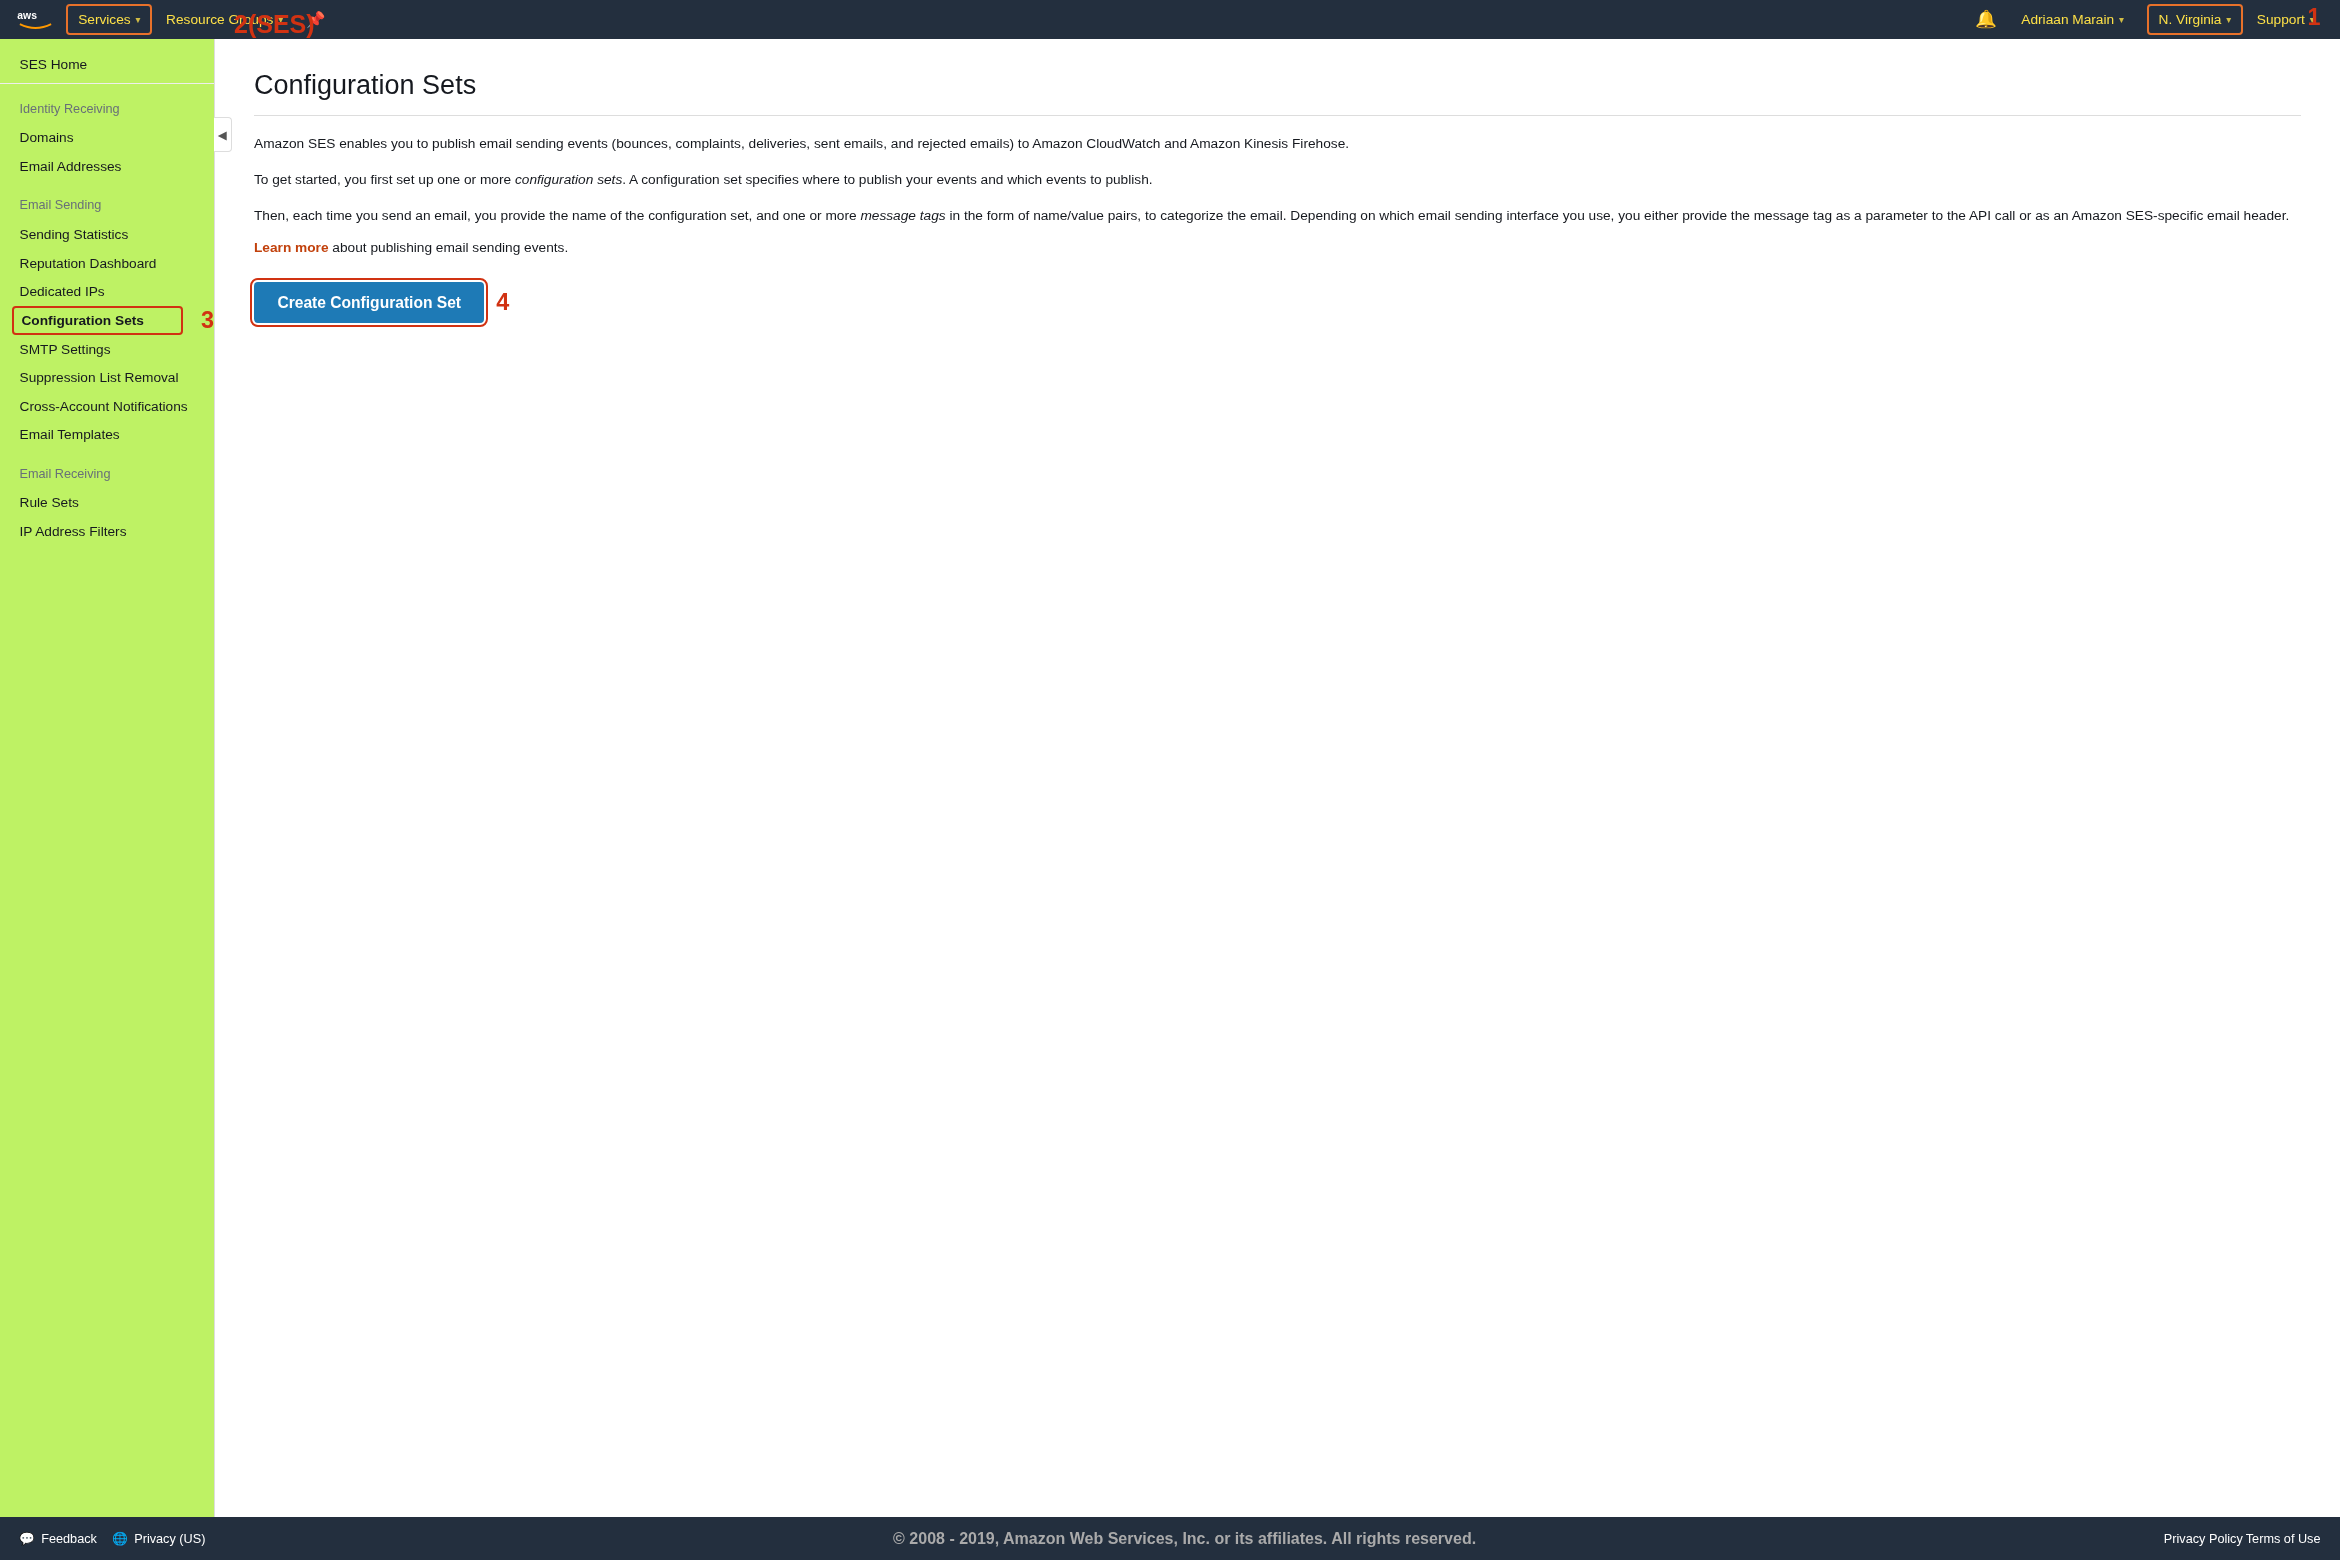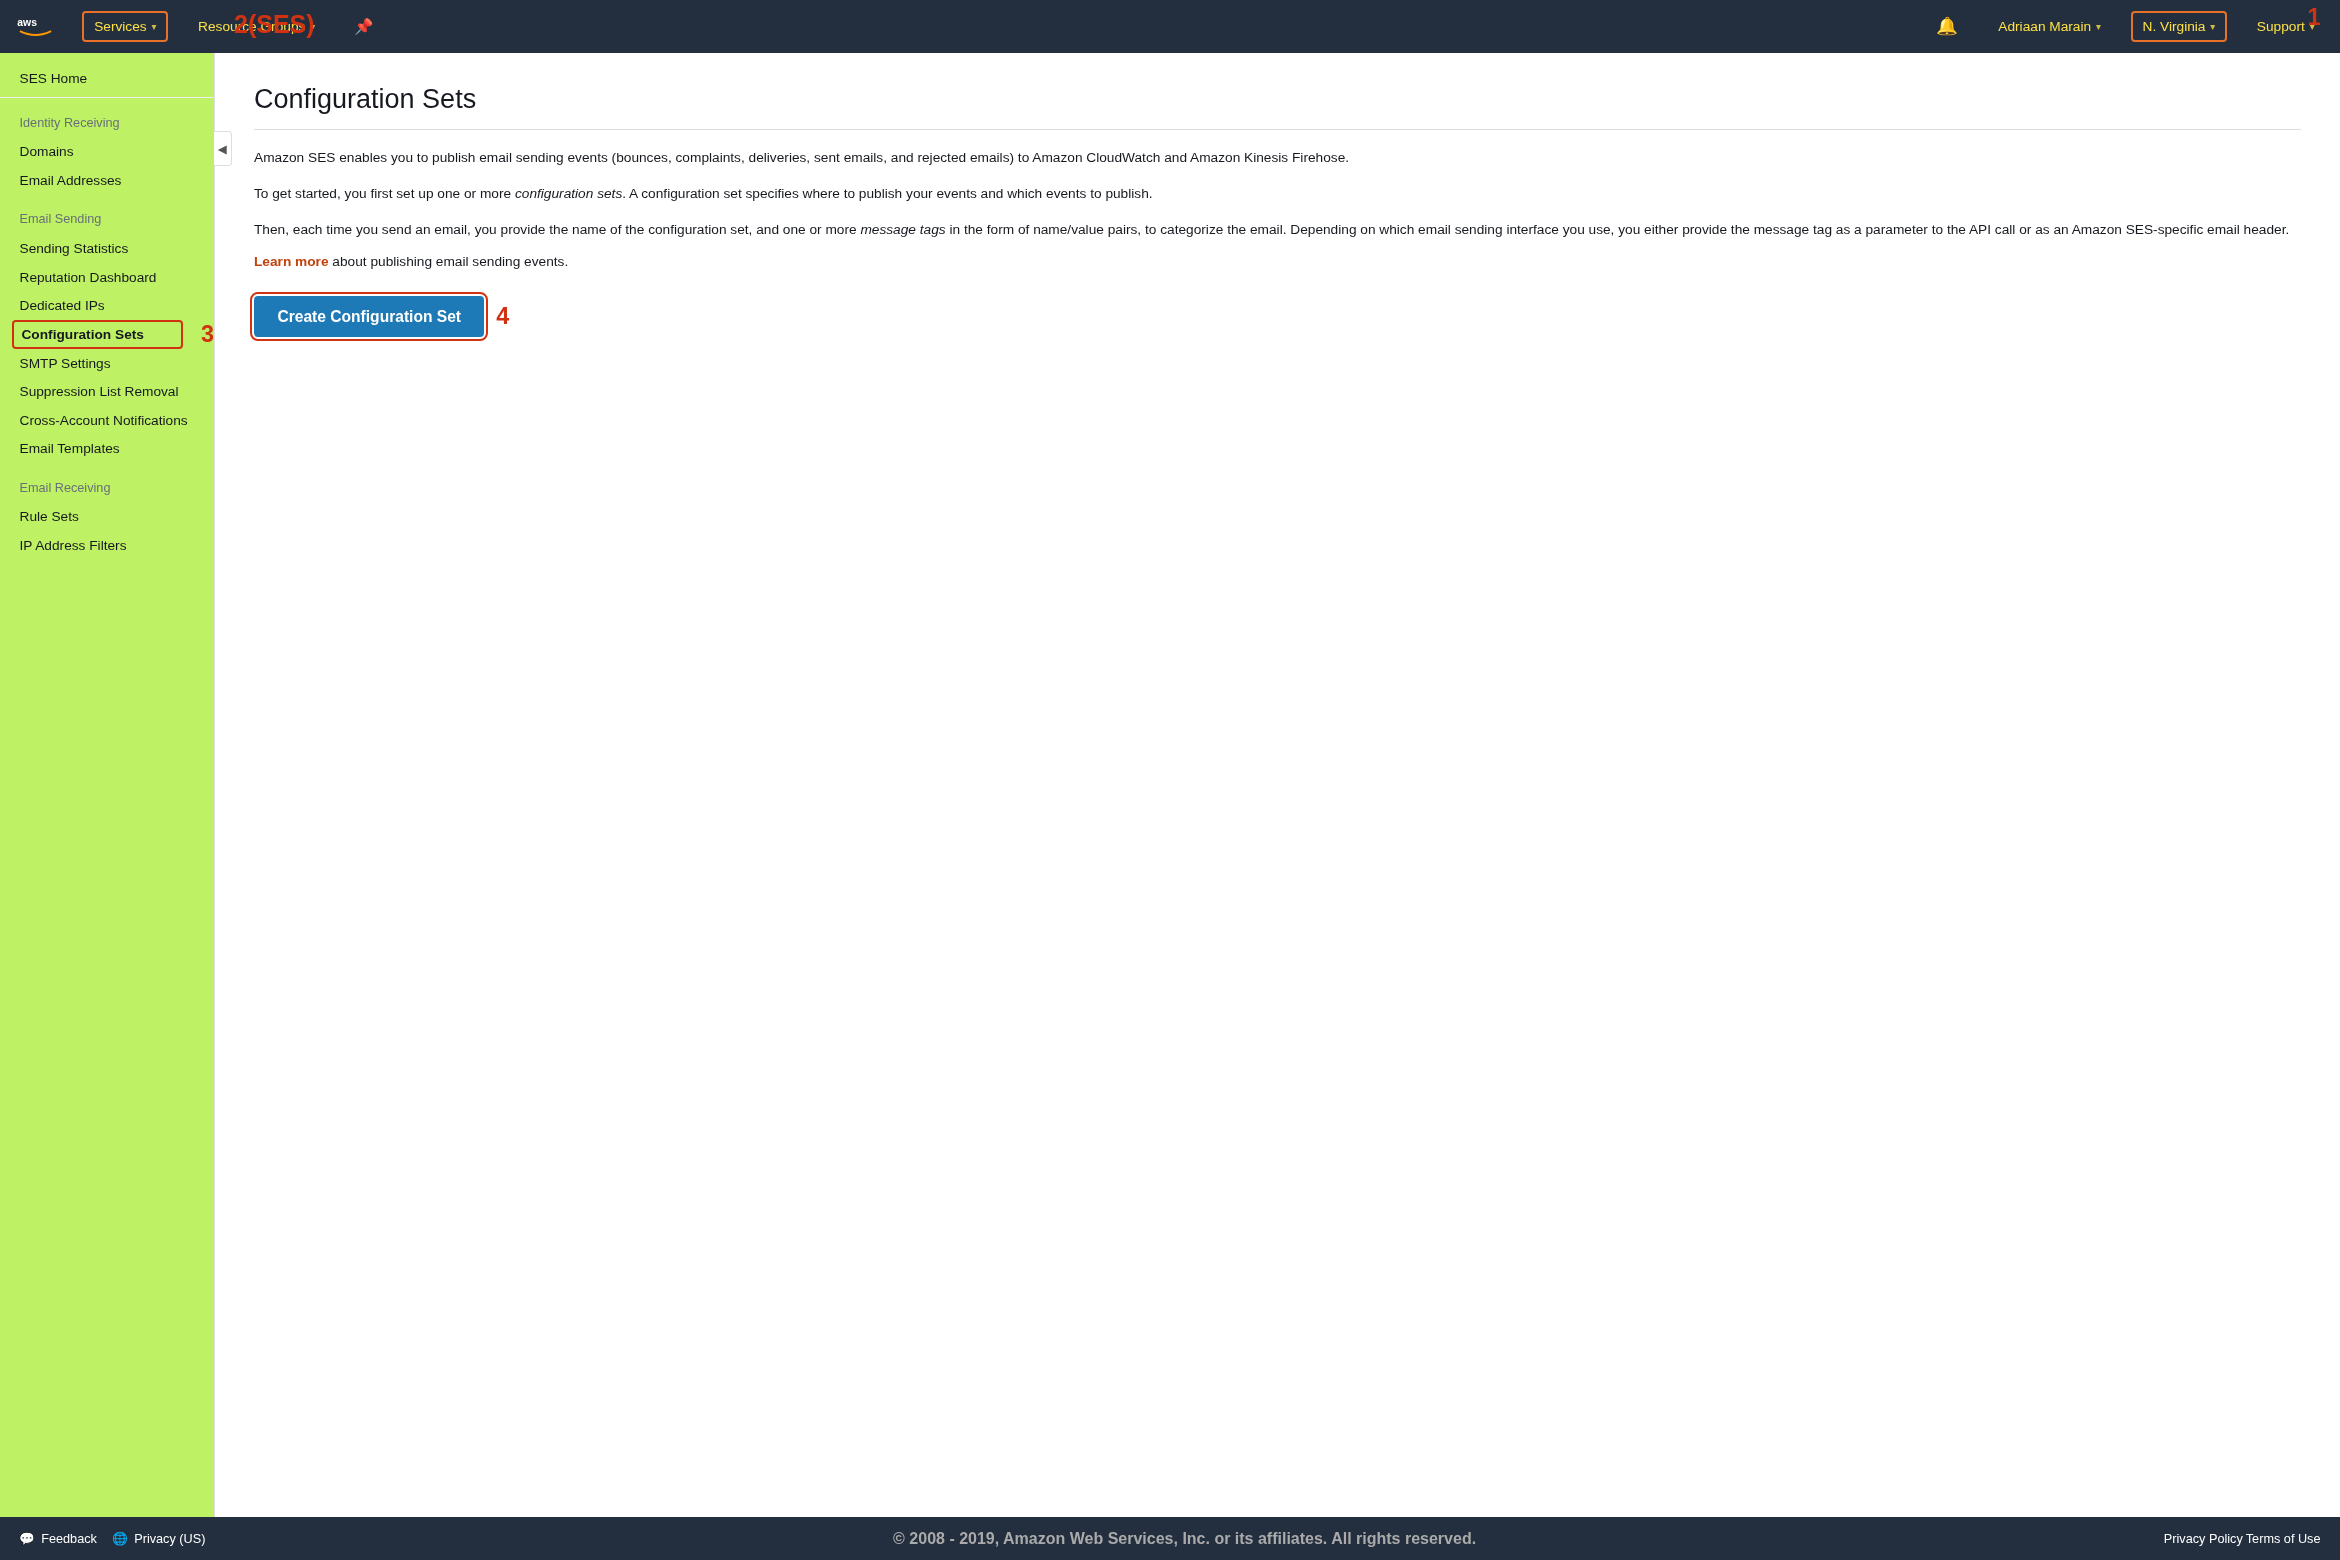--- a/index.html
+++ b/index.html
@@ -4,23 +4,23 @@
   <style>
     * { margin: 0; padding: 0; box-sizing: border-box; }
     body { font-family: "Amazon Ember", Arial, sans-serif; font-size: 13.7px; background: #f2f3f3; display: flex; flex-direction: column; min-height: 100vh; }
 
     
     .top-nav {
       background: #232f3e;
       color: #fff;
       display: flex;
       align-items: center;
-      height: 53px;
+      height: 39px;
       padding: 0 15.6px;
-      gap: 20px;
+      gap: 4px;
       flex-shrink: 0;
     }
     .aws-logo {
       display: flex;
       align-items: center;
       margin-right: 7.8px;
     }
     .aws-logo-icon {
       width: 39px;
       height: 27px;
@@ -37,20 +37,21 @@
       font-size: 13.7px;
       border-radius: 2.9px;
     }
     .nav-btn.highlighted {
       border: 2px solid #e8712a;
       border-radius: 3.9px;
     }
     .nav-btn.region-highlighted {
       border: 2px solid #e8712a;
       border-radius: 3.9px;
+      margin-left: 9px;
     }
     .chevron {
       font-size: 9.8px;
       opacity: 0.8;
     }
     .nav-spacer { flex: 1; }
     .nav-icon-btn {
       background: transparent;
       border: none;
       color: #fff;

